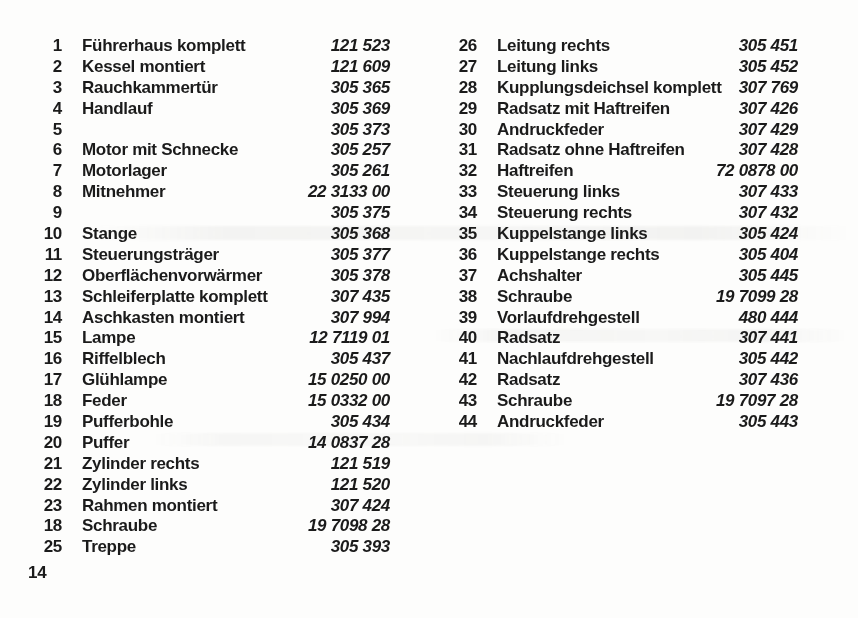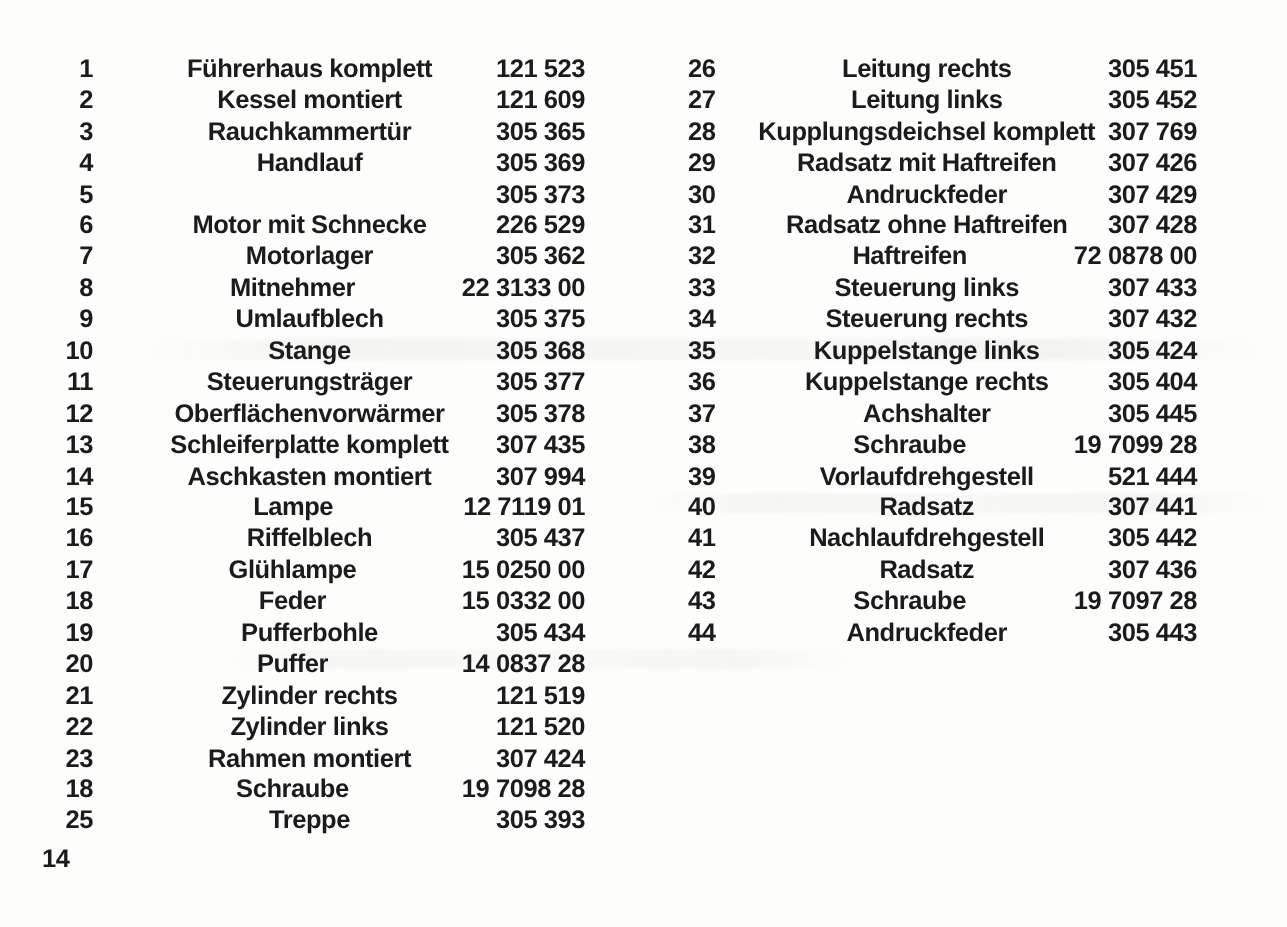--- a/index.html
+++ b/index.html
@@ -43,25 +43,26 @@
     color: #1b1b1b;
     letter-spacing: -0.3px;
     white-space: nowrap;
   }
   .cell.num {
     grid-column: 1;
     text-align: right;
   }
   .cell.name {
     grid-column: 3;
-    text-align: center;
+    text-align: left;
   }
   .cell.part {
     grid-column: 4;
     text-align: right;
+    font-style: italic;
   }
   .page-number {
     position: absolute;
     left: 28px;
     top: 563px;
     font-size: 17px;
     font-weight: bold;
     color: #1b1b1b;
     letter-spacing: -0.3px;
   }
@@ -115,38 +116,37 @@
   </div>
 
   <div class="parts-row">
     <span class="cell num">5</span>
     <span class="cell part">305 373</span>
   </div>
 
   <div class="parts-row">
     <span class="cell num">6</span>
     <span class="cell name">Motor mit Schnecke</span>
-    <span class="cell part">226 529</span>
+    <span class="cell part">305 257</span>
   </div>
 
   <div class="parts-row">
     <span class="cell num">7</span>
     <span class="cell name">Motorlager</span>
-    <span class="cell part">305 362</span>
+    <span class="cell part">305 261</span>
   </div>
 
   <div class="parts-row">
     <span class="cell num">8</span>
     <span class="cell name">Mitnehmer</span>
     <span class="cell part">22 3133 00</span>
   </div>
 
   <div class="parts-row">
     <span class="cell num">9</span>
-    <span class="cell name">Umlaufblech</span>
     <span class="cell part">305 375</span>
   </div>
 
   <div class="parts-row">
     <span class="cell num">10</span>
     <span class="cell name">Stange</span>
     <span class="cell part">305 368</span>
   </div>
 
   <div class="parts-row">
@@ -315,21 +315,21 @@
 
   <div class="parts-row">
     <span class="cell num">38</span>
     <span class="cell name">Schraube</span>
     <span class="cell part">19 7099 28</span>
   </div>
 
   <div class="parts-row">
     <span class="cell num">39</span>
     <span class="cell name">Vorlaufdrehgestell</span>
-    <span class="cell part">521 444</span>
+    <span class="cell part">480 444</span>
   </div>
 
   <div class="parts-row">
     <span class="cell num">40</span>
     <span class="cell name">Radsatz</span>
     <span class="cell part">307 441</span>
   </div>
 
   <div class="parts-row">
     <span class="cell num">41</span>

